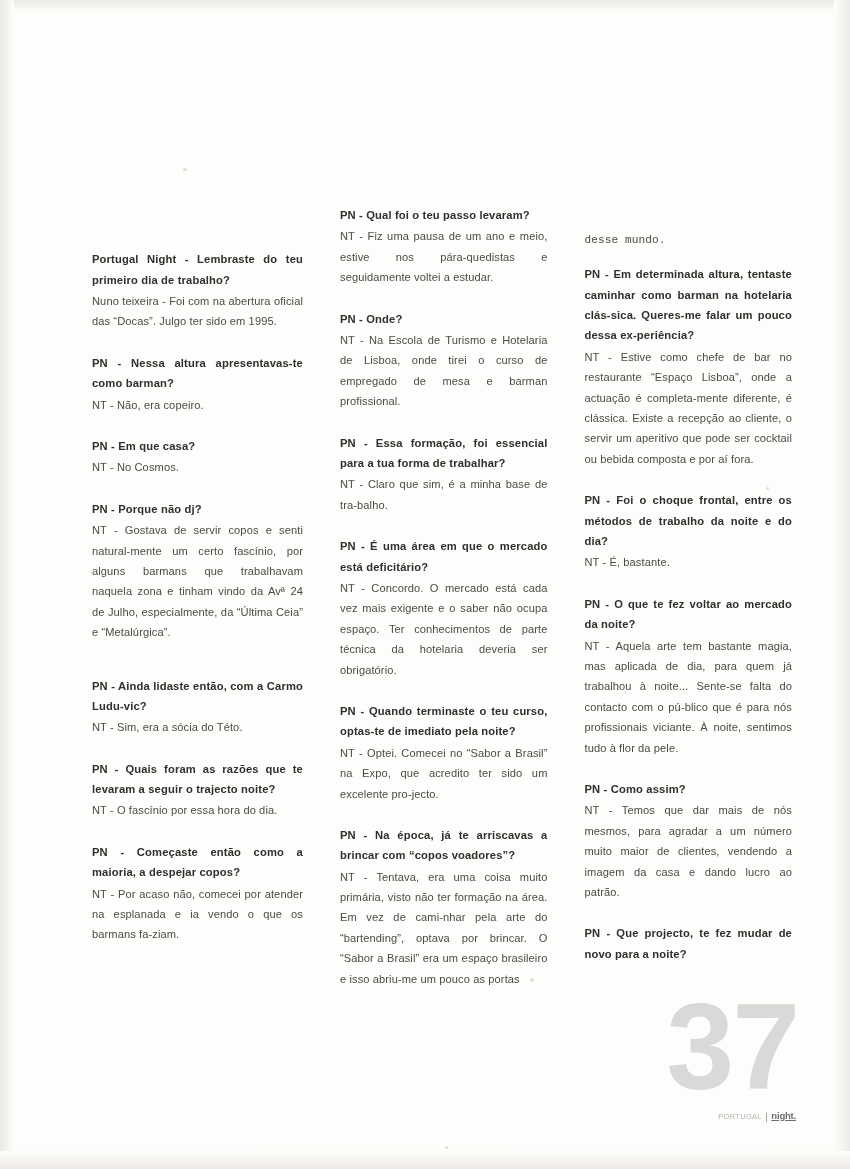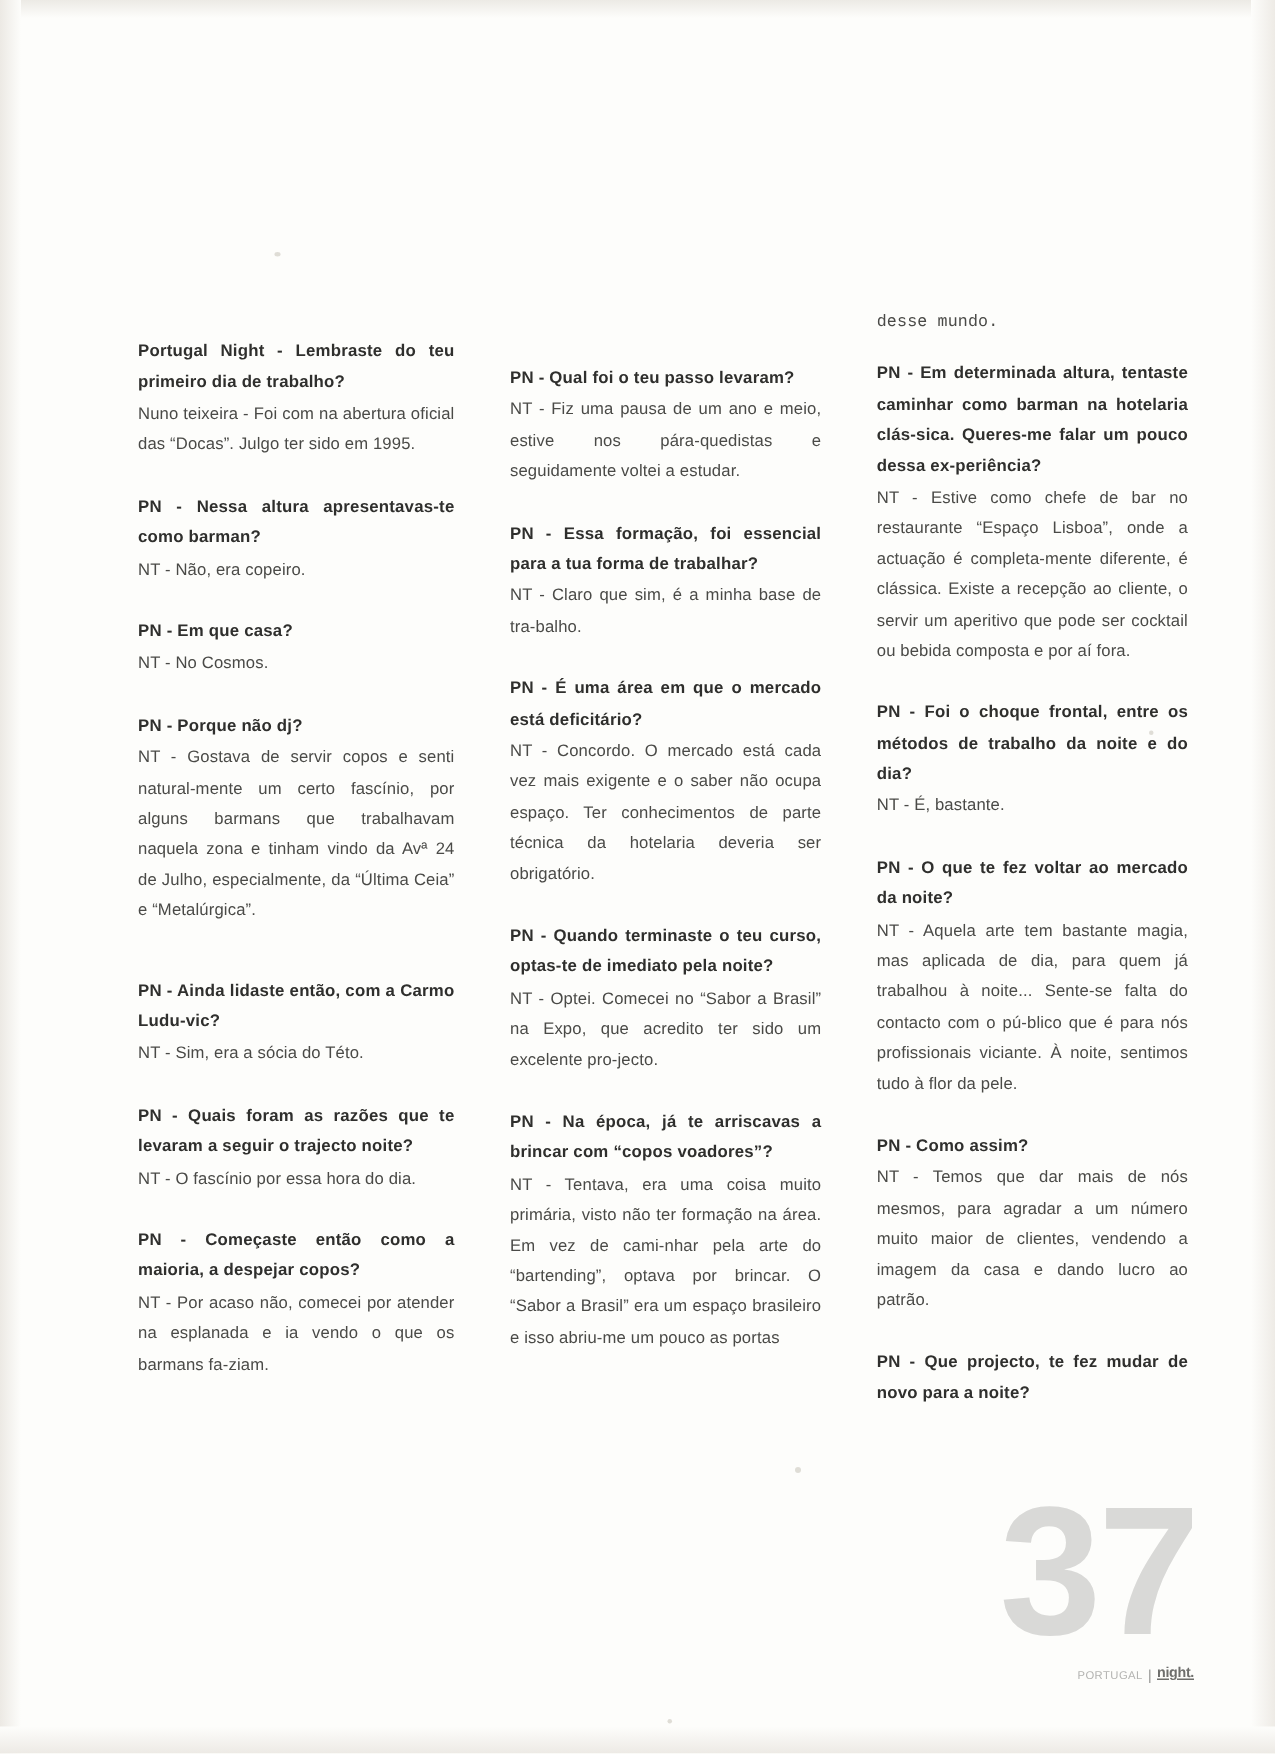--- a/index.html
+++ b/index.html
@@ -184,20 +184,24 @@
         <p class="a">NT - Por acaso não, comecei por atender na esplanada e ia vendo o que os barmans fa-ziam.</p>
       </div>
     </div>
 
     <div class="col c2">
       <div class="qa">
         <p class="q">PN - Qual foi o teu passo levaram?</p>
         <p class="a">NT - Fiz uma pausa de um ano e meio, estive nos pára-quedistas e seguidamente voltei a estudar.</p>
       </div>
       <div class="qa">
+        <p class="q">PN - Onde?</p>
+        <p class="a">NT - Na Escola de Turismo e Hotelaria de Lisboa, onde tirei o curso de empregado de mesa e barman profissional.</p>
+      </div>
+      <div class="qa">
         <p class="q">PN - Essa formação, foi essencial para a tua forma de trabalhar?</p>
         <p class="a">NT - Claro que sim, é a minha base de tra-balho.</p>
       </div>
       <div class="qa">
         <p class="q">PN - É uma área em que o mercado está deficitário?</p>
         <p class="a">NT - Concordo. O mercado está cada vez mais exigente e o saber não ocupa espaço. Ter conhecimentos de parte técnica da hotelaria deveria ser obrigatório.</p>
       </div>
       <div class="qa">
         <p class="q">PN - Quando terminaste o teu curso, optas-te de imediato pela noite?</p>
         <p class="a">NT - Optei. Comecei no “Sabor a Brasil” na Expo, que acredito ter sido um excelente pro-jecto.</p>

